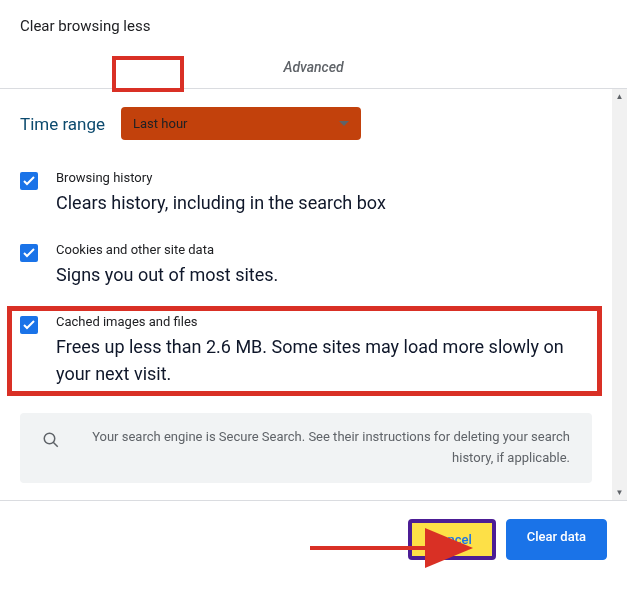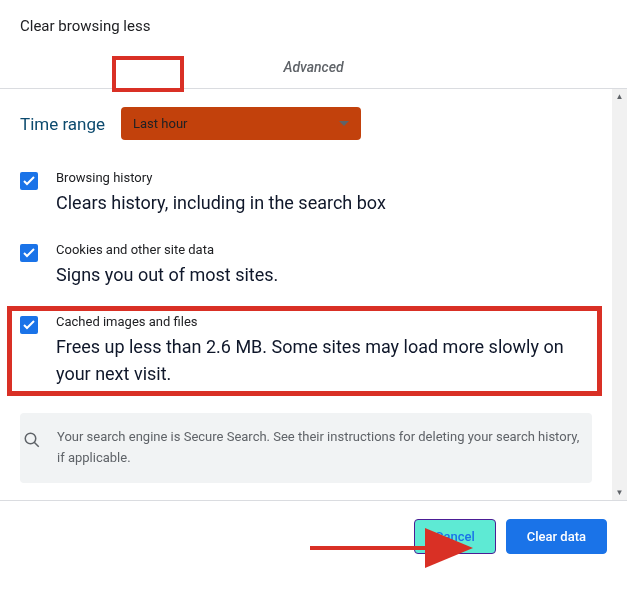--- a/index.html
+++ b/index.html
@@ -125,45 +125,46 @@
       border: 5px solid #d93025;
       pointer-events: none;
       left: 7px;
       top: 217px;
       width: 595px;
       height: 90px;
     }
     .notice {
       background: #f1f3f4;
       border-radius: 4px;
-      padding: 14px 3px;
+      padding: 14px 22px;
       display: flex;
       align-items: flex-start;
       gap: 16px;
       margin-top: 4px;
+      text-align: right;
     }
     .notice-text { font-size: 13px; color: #5f6368; line-height: 1.6; }
     .search-icon { flex-shrink: 0; margin-top: 4px; }
     .footer {
       display: flex;
       justify-content: flex-end;
       gap: 10px;
       padding: 18px 20px 0 0;
       position: relative;
     }
     .btn {
       padding: 9px 20px;
       border-radius: 4px;
       font-size: 13px;
       font-weight: 500;
       cursor: pointer;
     }
     .btn-secondary {
-      background: #5eead4;
-      border: 1px solid #4c1d95;
+      background: #fde047;
+      border: 4px solid #4c1d95;
       color: #1a73e8;
     }
     .btn-primary {
       background: #1a73e8;
       border: 1px solid #1a73e8;
       color: #fff;
     }
     .arrow-svg {
       position: absolute;
       left: 310px;

